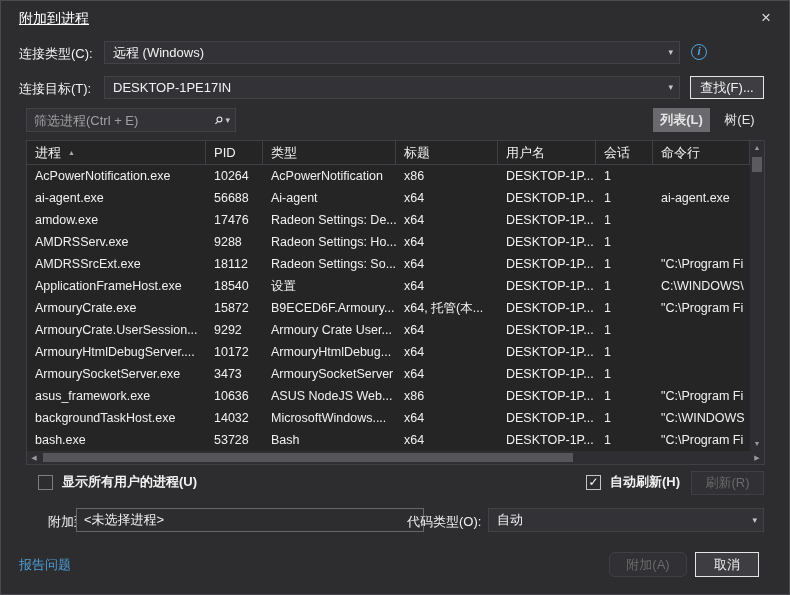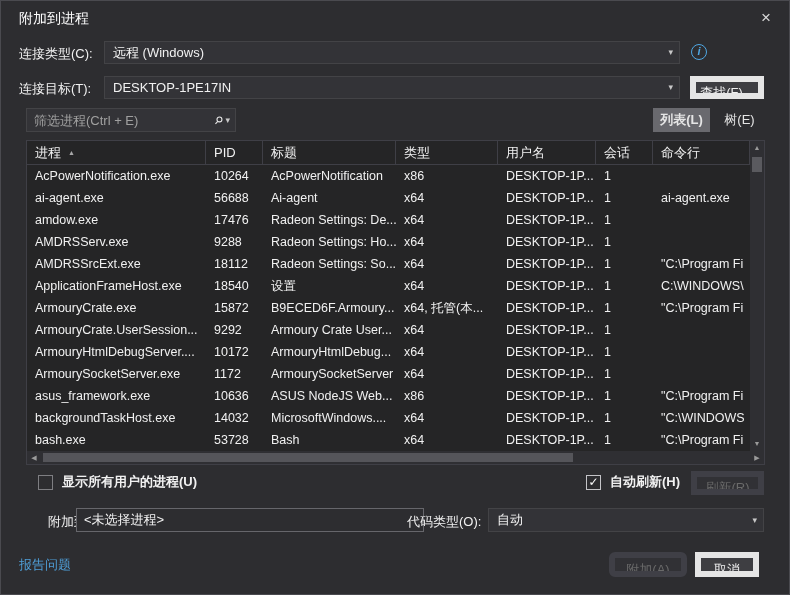--- a/index.html
+++ b/index.html
@@ -7,37 +7,37 @@
   body { font-family:"Liberation Sans","DejaVu Sans",sans-serif; }
 
   .dialog {
     position:relative; width:790px; height:595px;
     background:#2d2d30; border:1px solid #4a4a4f;
     color:#f1f1f1; font-size:13px; overflow:hidden;
   }
   .abs { position:absolute; }
   .label { color:#f1f1f1; white-space:nowrap; }
 
-  .titlebar-title { left:18px; top:9px; font-size:14px; color:#ffffff; }
+  .titlebar-title { left:18px; top:9px; font-size:14px; color:#ffffff;text-decoration:underline; }
   .close-btn {
     right:10px; top:4px; width:26px; height:26px; text-align:center;
     line-height:26px; font-size:17px; color:#d8d8d8; cursor:default;
   }
 
   .combo {
     background:#333337; border:1px solid #434346; height:23px;
     line-height:21px; padding:0 30px 0 8px; color:#f1f1f1; white-space:nowrap; overflow:hidden;
   }
   .combo .caret {
     position:absolute; right:6px; top:0; line-height:21px;
     color:#c8c8c8; font-size:9px;
   }
 
   .btn {
-    background:#3e3e42; border:6px solid #e5e5e5; color:#f1f1f1;
+    background:#3e3e42; border:1px solid #e5e5e5; color:#f1f1f1;
     text-align:center; white-space:nowrap; overflow:hidden;
   }
   .btn.disabled { background:#313135; border-color:#3f3f46; color:#6a6a6a; }
 
   .info-icon {
     left:690px; top:43px; width:16px; height:16px; border-radius:50%;
     border:1.5px solid #4fa7e3; color:#4fa7e3; font-size:11px; font-weight:bold;
     text-align:center; line-height:13px; font-style:italic;
   }
 
@@ -148,22 +148,22 @@
     </svg>
     <span class="caret">▾</span>
   </div>
   <div class="abs toggle selected" style="left:652px; width:57px;">列表(L)</div>
   <div class="abs toggle" style="left:714px; width:49px;">树(E)</div>
 
   <div class="abs table">
     <div class="grid-row thead">
         <div class="th"><span>进程</span><span class="sort">▲</span></div>
         <div class="th"><span>PID</span></div>
+        <div class="th"><span>类型</span></div>
         <div class="th"><span>标题</span></div>
-        <div class="th"><span>类型</span></div>
         <div class="th"><span>用户名</span></div>
         <div class="th"><span>会话</span></div>
         <div class="th"><span>命令行</span></div>
       </div>
     <div>
         <div class="grid-row tr">
           <div class="td">AcPowerNotification.exe</div>
           <div class="td">10264</div>
           <div class="td">AcPowerNotification</div>
           <div class="td">x86</div>
@@ -238,21 +238,21 @@
           <div class="td">ArmouryHtmlDebugServer....</div>
           <div class="td">10172</div>
           <div class="td">ArmouryHtmlDebug...</div>
           <div class="td">x64</div>
           <div class="td">DESKTOP-1P...</div>
           <div class="td">1</div>
           <div class="td"></div>
         </div>
         <div class="grid-row tr">
           <div class="td">ArmourySocketServer.exe</div>
-          <div class="td">1172</div>
+          <div class="td">3473</div>
           <div class="td">ArmourySocketServer</div>
           <div class="td">x64</div>
           <div class="td">DESKTOP-1P...</div>
           <div class="td">1</div>
           <div class="td"></div>
         </div>
         <div class="grid-row tr">
           <div class="td">asus_framework.exe</div>
           <div class="td">10636</div>
           <div class="td">ASUS NodeJS Web...</div>

